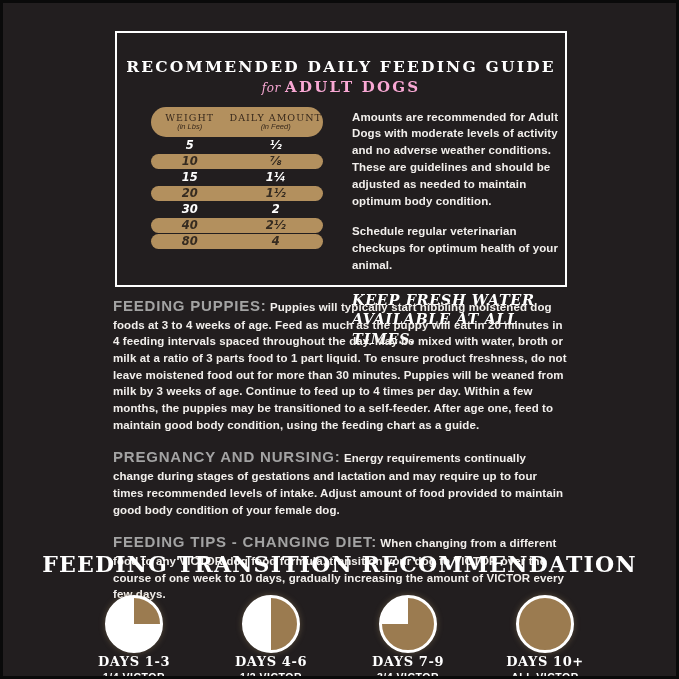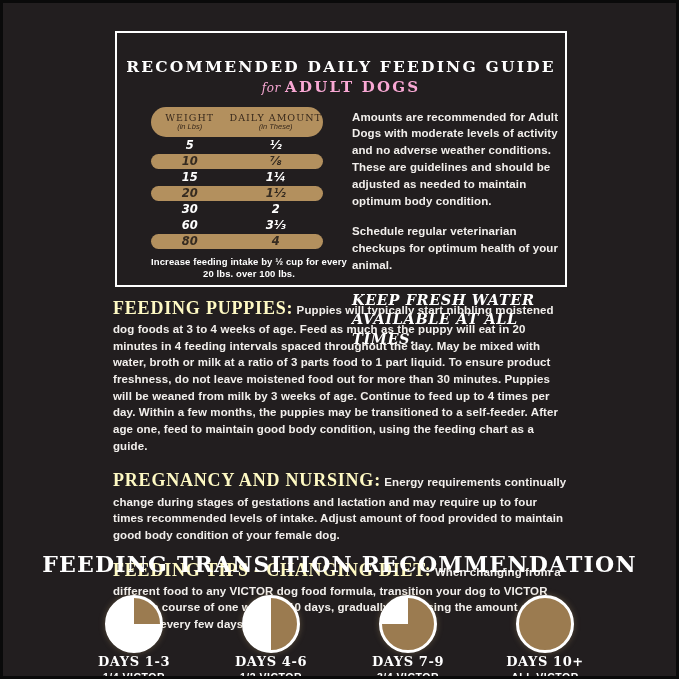--- a/index.html
+++ b/index.html
@@ -58,22 +58,22 @@
     color:#f2efec;letter-spacing:.1px;
   }
   .water{
     font-family:"DejaVu Serif",serif;font-weight:bold;font-style:italic;
     font-size:14.5px;line-height:1.35;letter-spacing:.6px;color:#fff;margin-top:16px;
   }
   
   .sections{margin:16px 106px 0 110px;}
   .sections p{margin:0 0 13px 0;font-size:11.5px;line-height:1.45;font-weight:bold;color:#f2efec;letter-spacing:.1px;}
   .run-head{
-    font-family:Liberation Serif, serif;font-weight:bold;font-style:normal;
-    font-size:18px;letter-spacing:.8px;color:#fef9c3;
+    font-family:Liberation Sans, sans-serif;font-weight:bold;font-style:normal;
+    font-size:15px;letter-spacing:.8px;color:#a3a3a3;
   }
   
   .trans-head{
     text-align:center;font-family:"DejaVu Serif",serif;font-weight:bold;
     font-size:22px;letter-spacing:1.2px;color:#fff;margin-top:20px;
   }
   .steps{display:flex;justify-content:center;gap:37px;margin-top:18px;}
   .step{width:100px;text-align:center;}
   .pie{
     width:52px;height:52px;border-radius:50%;border:3px solid #ffffff;
@@ -103,21 +103,21 @@
     <div class="guide-body">
 
       <div class="table-wrap">
         <div class="t-head">
           <div class="hc">
             <span class="h-main">WEIGHT</span>
             <span class="h-sub">(in Lbs)</span>
           </div>
           <div class="hc c2">
             <span class="h-main">DAILY AMOUNT</span>
-            <span class="h-sub">(in These)</span>
+            <span class="h-sub">(in Feed)</span>
           </div>
         </div>
 
         <div class="t-row dark">
           <div class="c1">5</div>
           <div class="c2">½</div>
         </div>
         <div class="t-row tan">
           <div class="c1">10</div>
           <div class="c2">⅞</div>
@@ -127,30 +127,29 @@
           <div class="c2">1¼</div>
         </div>
         <div class="t-row tan">
           <div class="c1">20</div>
           <div class="c2">1½</div>
         </div>
         <div class="t-row dark">
           <div class="c1">30</div>
           <div class="c2">2</div>
         </div>
-        <div class="t-row dark">
-          <div class="c1">60</div>
-          <div class="c2">3⅓</div>
+        <div class="t-row tan">
+          <div class="c1">40</div>
+          <div class="c2">2½</div>
         </div>
         <div class="t-row tan">
           <div class="c1">80</div>
           <div class="c2">4</div>
         </div>
 
-        <div class="t-foot">Increase feeding intake by ½ cup for every 20 lbs. over 100 lbs.</div>
       </div>
 
       <div class="notes">
         <p>Amounts are recommended for Adult Dogs with moderate levels of activity and no adverse weather conditions. These are guidelines and should be adjusted as needed to maintain optimum body condition.</p>
         <p>Schedule regular veterinarian checkups for optimum health of your animal.</p>
         <div class="water">KEEP FRESH WATER AVAILABLE AT ALL TIMES.</div>
       </div>
 
     </div>
   </div>

